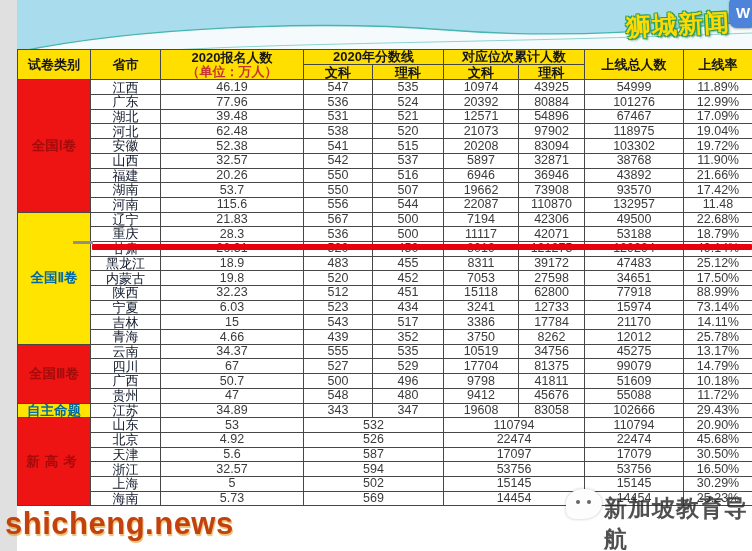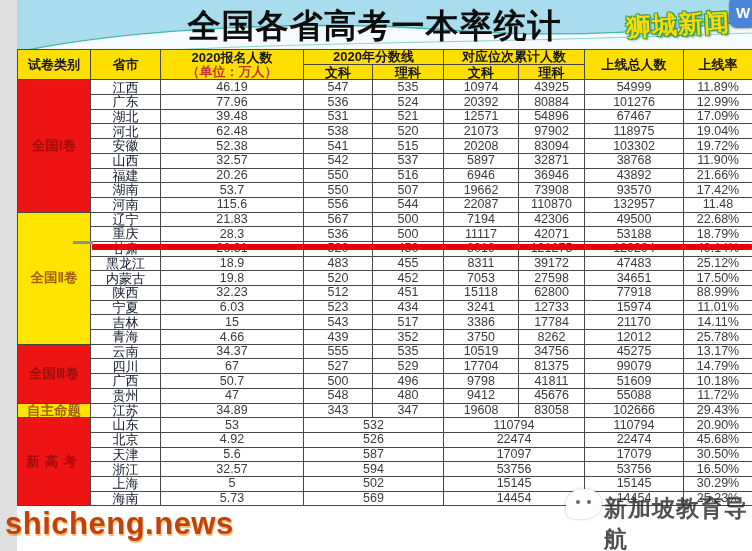--- a/index.html
+++ b/index.html
@@ -30,21 +30,21 @@
   th,td{
     border:1px solid #474747;padding:0;text-align:center;overflow:hidden;
     white-space:nowrap;line-height:1.02;
   }
   thead th{background:#ffdf00;color:#161616;font-size:13px;font-weight:bold;height:14.2px;}
   thead .unit-line{color:#c63434;}
   tbody td{height:13.7px;font-size:12.5px;color:#3b3b3b;}
   td.province{color:#0f172a;font-size:13px;}
   td.cat{font-weight:bold;font-size:13.5px;}
   td.cat.red{background:#ee1414;color:#a50b0b;}
-  td.cat.yellow{background:#ffe400;color:#a16207;}
+  td.cat.yellow{background:#ffe400;color:#0369a1;}
   td.cat.spread{letter-spacing:5px;}
   .redline{position:absolute;left:92px;top:244px;width:660px;height:6px;background:#e8000f;z-index:5;border-radius:1px;}
   .dash{position:absolute;left:73px;top:241px;width:20px;height:3px;background:#8f8f8f;z-index:5;}
   .wm-left{
     position:absolute;left:5px;top:506px;z-index:6;font-size:31px;font-weight:bold;
     color:#c2410c;letter-spacing:0.5px;text-shadow:1px 2px 1px rgba(210,140,0,.55);
   }
   .wm-right{position:absolute;left:604px;top:493px;z-index:6;font-size:23px;font-weight:bold;color:rgba(42,42,42,.82);letter-spacing:1px;}
   .bubble{
     position:absolute;left:566px;top:489px;z-index:6;width:36px;height:30px;background:#fdfdfd;
@@ -60,21 +60,20 @@
 
   <div class="left-strip"></div>
 
   <div class="banner">
     <svg width="735" height="57" viewBox="0 0 735 57">
       <rect width="735" height="57" fill="#a9dcec"></rect>
       <path d="M0,57 L0,52 C120,27 300,20 430,30 C560,40 660,29 735,21 L735,57 Z" fill="#f5fbfd"></path>
       <path d="M0,52 C120,27 300,20 430,30 C560,40 660,29 735,21" fill="none" stroke="#45b5b0" stroke-width="1.3"></path>
       <path d="M55,57 C230,41 430,45 735,33" fill="none" stroke="#8ed2d2" stroke-width="1"></path>
     </svg>
-    <div class="page-title">全国各省高考一本率统计</div>
     <div class="news-logo">狮城新闻</div>
     <div class="w-icon">W</div>
   </div>
 
   <div class="table-wrap">
     <table>
       <colgroup>
         <col style="width:73px">
           <col style="width:70px">
           <col style="width:143px">
@@ -259,21 +258,21 @@
             <td>88.99%</td>
           </tr>
           <tr>
             <td class="province">宁夏</td>
             <td>6.03</td>
             <td>523</td>
             <td>434</td>
             <td>3241</td>
             <td>12733</td>
             <td>15974</td>
-            <td>11.01%</td>
+            <td>73.14%</td>
           </tr>
           <tr>
             <td class="province">吉林</td>
             <td>15</td>
             <td>543</td>
             <td>517</td>
             <td>3386</td>
             <td>17784</td>
             <td>21170</td>
             <td>14.11%</td>

